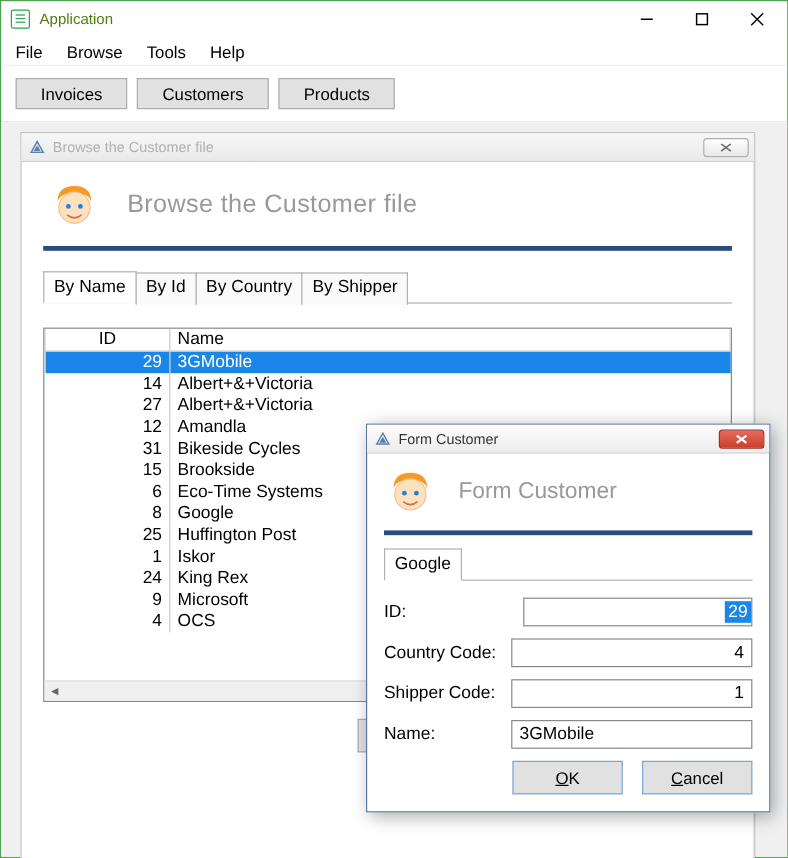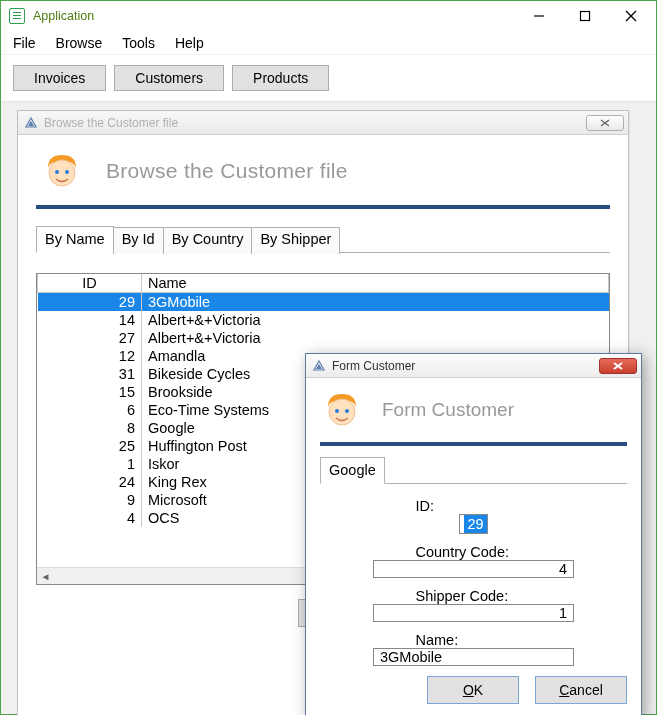--- a/index.html
+++ b/index.html
@@ -65,21 +65,21 @@
   .form-title { font-size:12px; color:#333; }
   .form-close { width:38px; height:16px; border:1px solid #a03030; border-radius:3px; background:linear-gradient(#e86a5a,#c8402c); display:flex; align-items:center; justify-content:center; }
   .form-close svg { stroke:#fff; stroke-width:1.8; }
 
   .form-body { padding:10px 14px 14px; }
   .form-header { display:flex; align-items:center; gap:20px; padding:2px 0 12px 2px; }
   .form-heading { font-size:19px; color:#999; }
   .form-accent { height:4px; background:#2a4d80; margin-bottom:10px; }
   .form-tabs { display:flex; border-bottom:1px solid #b0b0b0; margin-bottom:14px; }
 
-  .field-row { display:flex; align-items:center; margin-bottom:10px;flex-direction:column; }
+  .field-row { display:flex; align-items:center; margin-bottom:10px; }
   .field-label { width:116px; font-size:14.5px; color:#000; }
   .field-input { flex:1; height:24px; border:1px solid #888; font-size:14.5px; padding:0 6px; text-align:right; }
   .field-input.left { text-align:left; }
   .input-sel { display:inline-flex; height:24px; border:1px solid #888; font-size:14.5px; align-items:center; flex:1; padding:0; }
   .input-sel .plain { flex:1; text-align:right; padding:0 2px; }
   .input-sel .hl { background:#1a87e8; color:#fff; padding:1px 3px; }
 
   .form-btns { display:flex; justify-content:flex-end; gap:16px; margin-top:2px; }
   .form-btn { width:92px; height:28px; border:1px solid #7aa7d8; background:#e1e1e1; font-size:14px; display:flex; align-items:center; justify-content:center; }
   .form-btn .ul { text-decoration: underline; }

